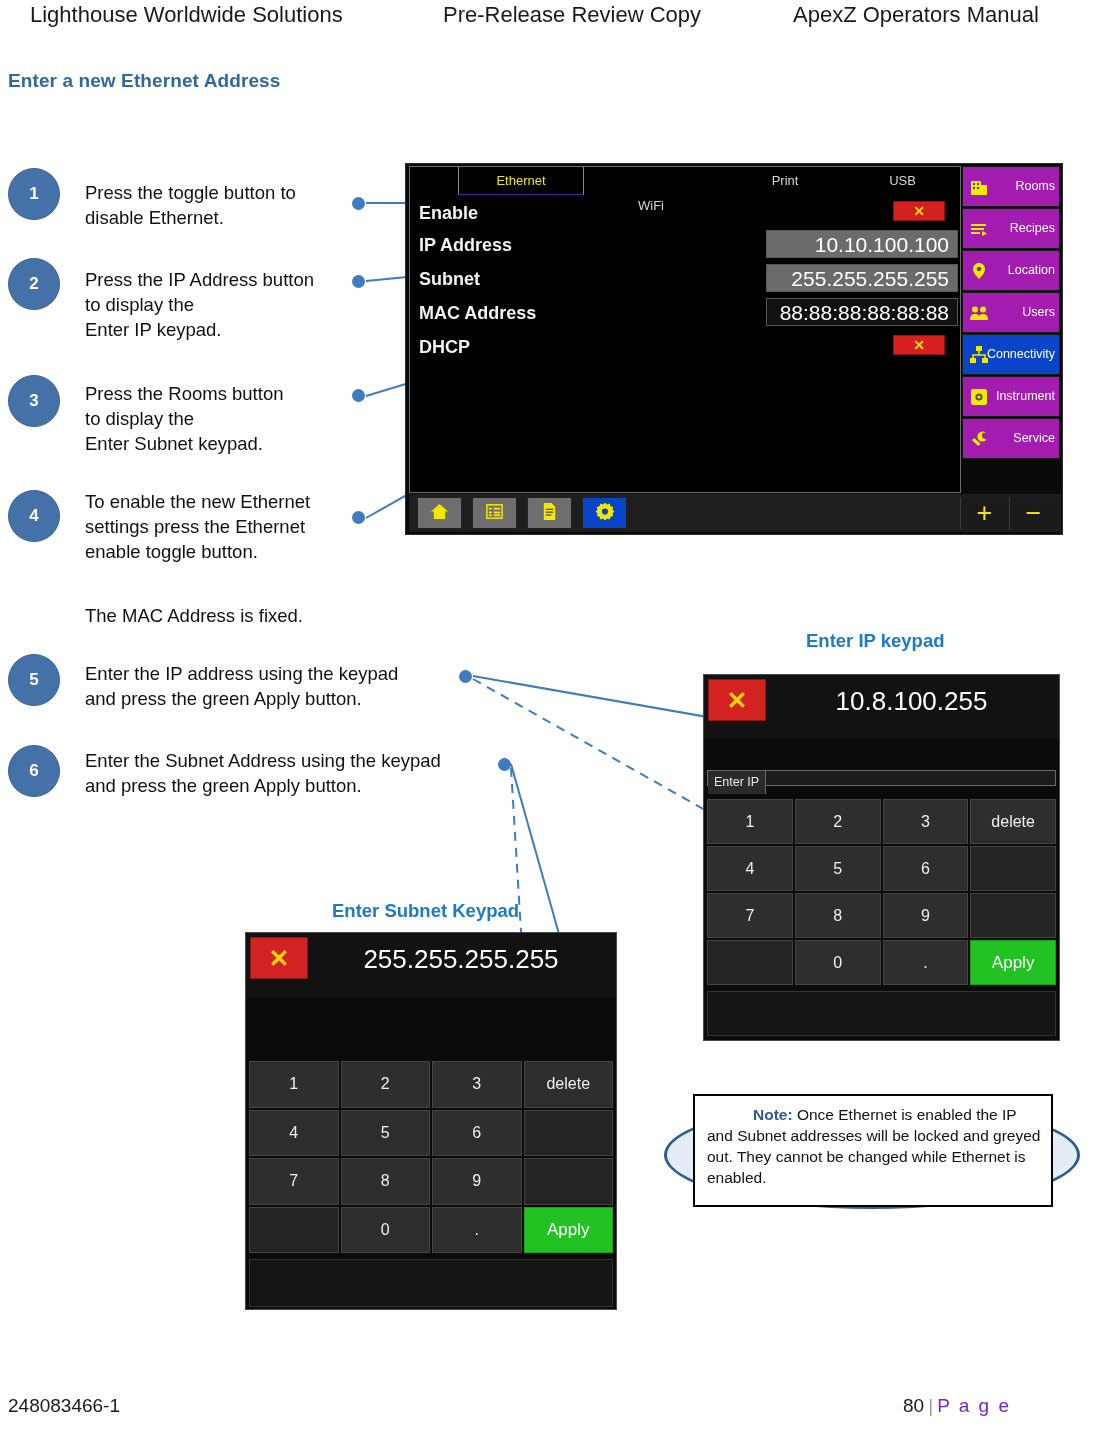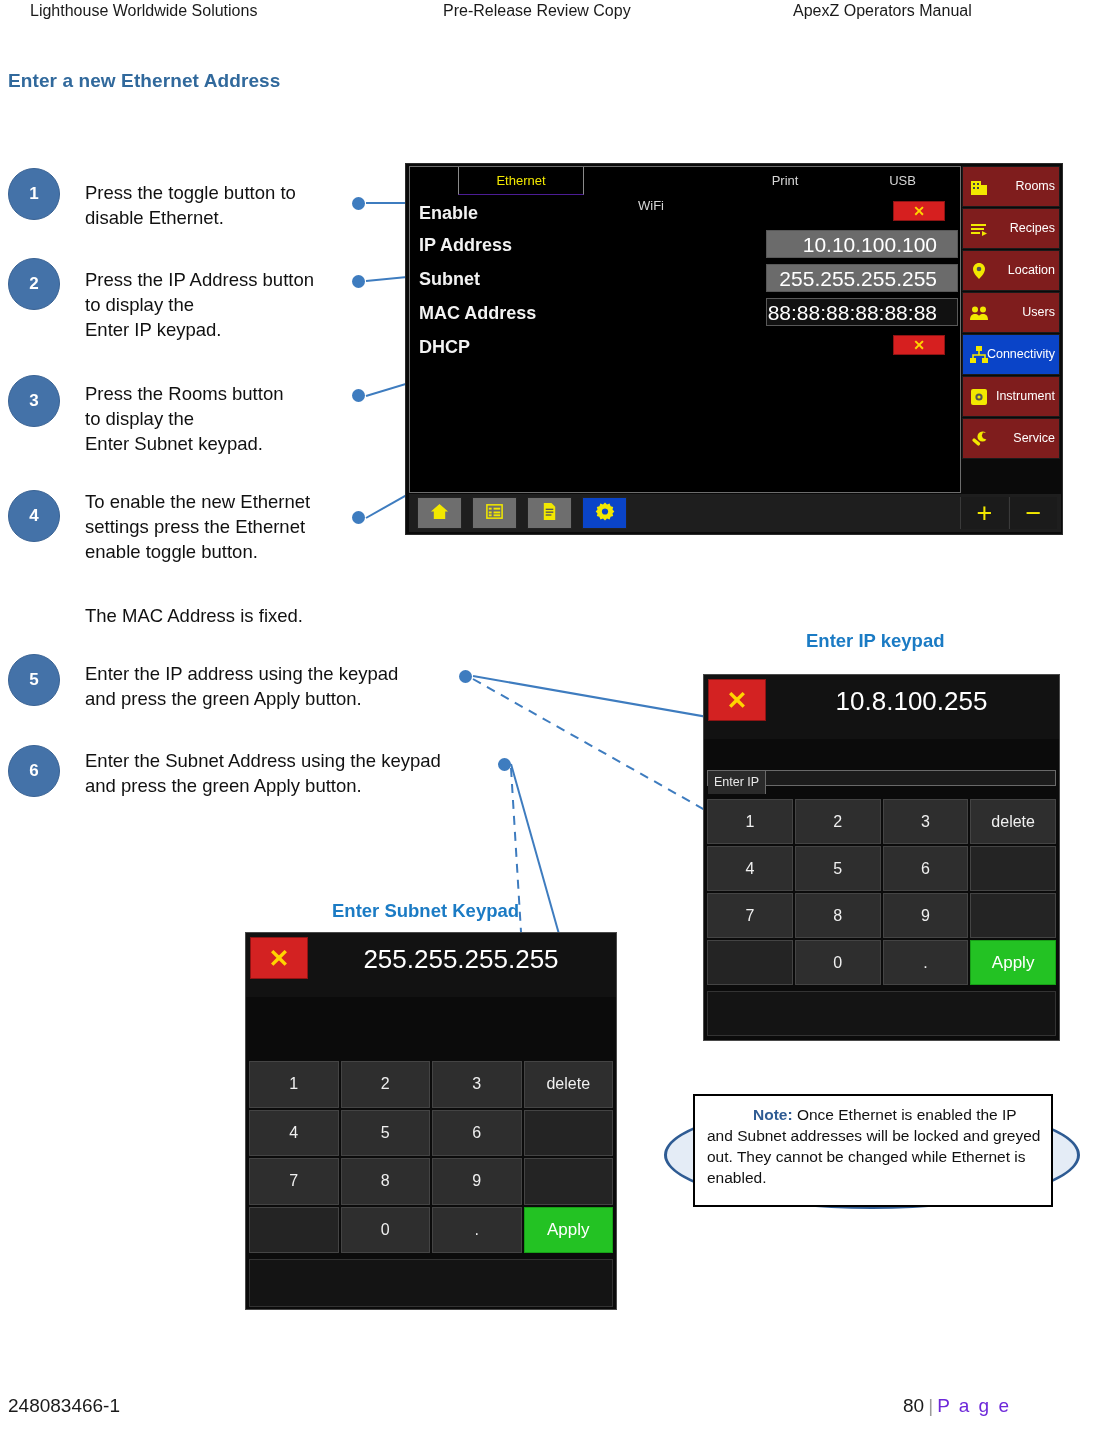--- a/index.html
+++ b/index.html
@@ -4,21 +4,21 @@
 <style>
   html,body{margin:0;padding:0;}
   body{
     width:1093px;height:1436px;position:relative;background:#ffffff;
     font-family:"Liberation Sans", sans-serif;
     -webkit-font-smoothing:antialiased;overflow:hidden;
   }
   .abs{position:absolute;}
 
   
-  .pg-head{top:2px;left:0;width:1093px;height:30px;font-size:16px;color:#1a1a1a;}
+  .pg-head{top:2px;left:0;width:1093px;height:30px;font-size:22px;color:#1a1a1a;}
   .pg-head .h-l{position:absolute;left:30px;top:0;}
   .pg-head .h-c{position:absolute;left:443px;top:0;}
   .pg-head .h-r{position:absolute;left:793px;top:0;}
 
   .pg-foot{top:1395px;left:0;width:1093px;height:30px;font-size:19px;color:#1a1a1a;}
   .pg-foot .f-l{position:absolute;left:8px;top:0;}
   .pg-foot .f-r{position:absolute;right:82px;top:0;white-space:nowrap;}
   .pg-foot .f-num{color:#1a1a1a;}
   .pg-foot .f-sep{color:#9a9a9a;padding:0 4px;}
   .pg-foot .f-page{color:#6d28d9;letter-spacing:2px;}
@@ -52,30 +52,30 @@
     background:#000;border:1px solid #6d6d6d;box-sizing:border-box;}
   .dev-tabs{position:absolute;left:0;top:0;width:100%;height:28px;}
   .dev-tab{position:absolute;top:0;height:28px;line-height:28px;text-align:center;
     font-size:13px;color:#d6d6d6;box-sizing:border-box;}
   .dev-tab.active{color:#f2e800;border:1px solid #8a8a8a;border-bottom:1px solid #4c1d95;
      border-top:none;background:#000;}
 
   .row{position:absolute;left:1px;width:549px;height:30px;}
   .row .rlabel{position:absolute;left:8px;top:6px;font-size:18px;font-weight:bold;color:#f2f2f2;}
   .val-box{position:absolute;height:28px;line-height:28px;text-align:right;
-    font-size:21px;color:#ffffff;padding-right:20px;box-sizing:border-box;
+    font-size:21px;color:#ffffff;padding-right:8px;box-sizing:border-box;
     border:1px solid #585858;}
   .val-light{background:#6b6b6b;}
   .val-dark{background:#111;}
   .tog{position:absolute;width:52px;height:20px;background:#d61f1f;border:1px solid #8e1414;
     color:#ffd400;font-size:14px;font-weight:bold;text-align:center;line-height:18px;box-sizing:border-box;}
 
   
   .side{position:absolute;right:2px;top:2px;width:98px;}
-  .side-item{position:relative;height:41px;background:#7f1d1d;border:1px solid #1a1a1a;
+  .side-item{position:relative;height:41px;background:#a21caf;border:1px solid #1a1a1a;
     box-sizing:border-box;margin-bottom:1px;}
   .side-item.sel{background:#0a44c8;}
   .side-item .slabel{position:absolute;right:4px;top:12px;font-size:12.5px;color:#fff;white-space:nowrap;}
   .side-item .sicon{position:absolute;left:5px;top:9px;width:22px;height:22px;color:#f2e800;
      display:flex;align-items:center;justify-content:center;}
 
   
   .botbar{position:absolute;left:3px;bottom:2px;width:652px;height:38px;background:#1e1e1e;}
   .bb-btn{position:absolute;top:3px;width:45px;height:32px;background:#6e6e6e;border:1px solid #222;
     box-sizing:border-box;display:flex;align-items:center;justify-content:center;color:#f2e800;}

